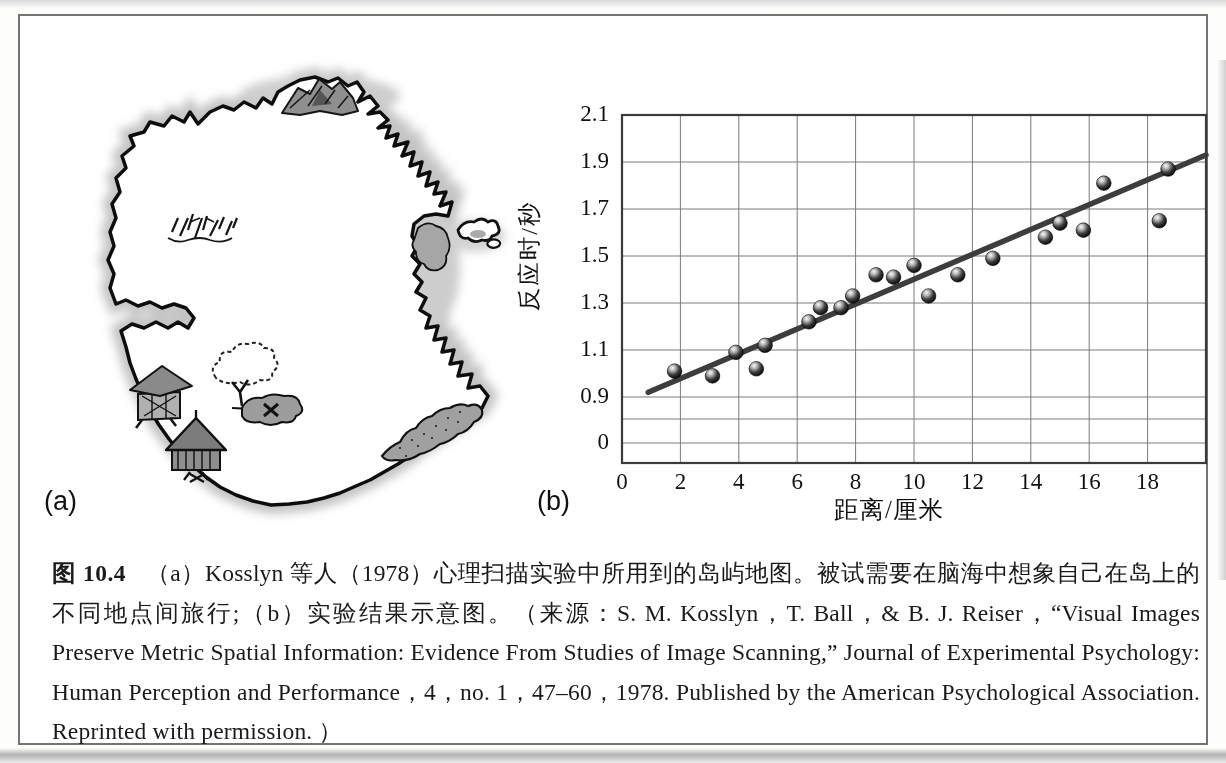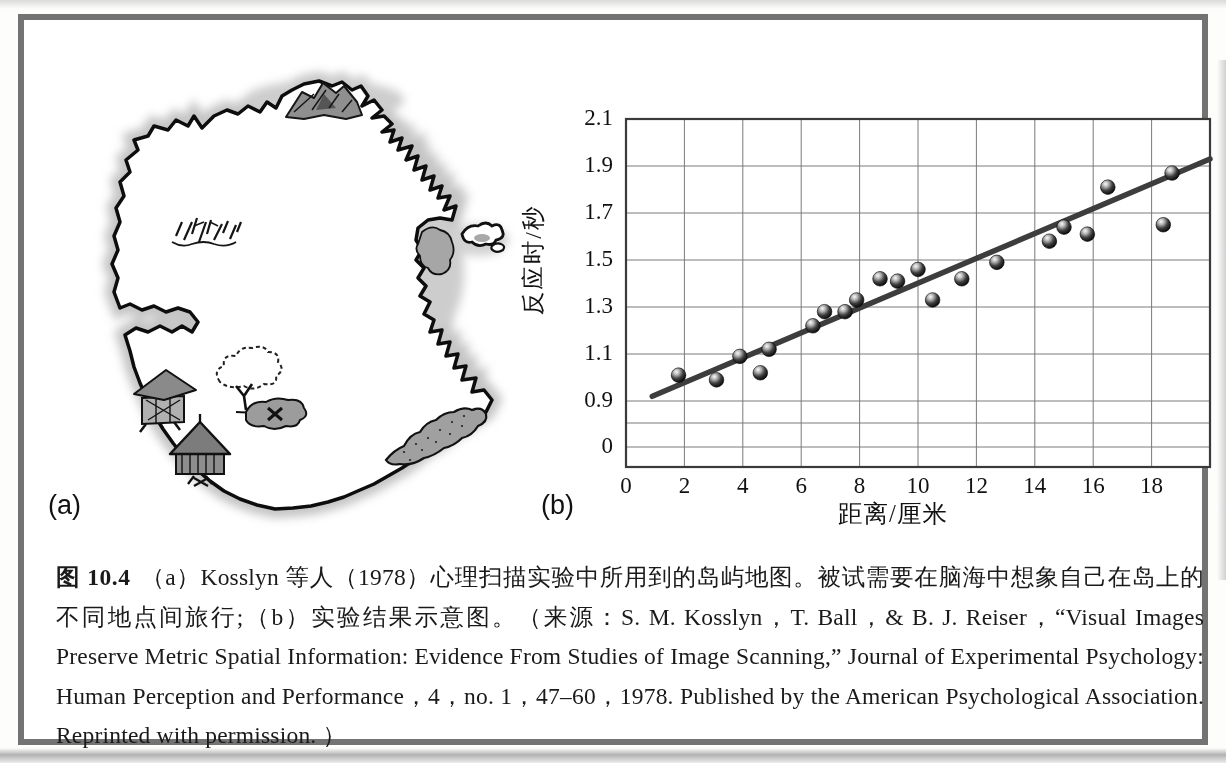--- a/index.html
+++ b/index.html
@@ -1,29 +1,29 @@
 <!DOCTYPE html>
 <html><head>
 <meta charset="utf-8">
 <style>
   html,body{margin:0;padding:0;background:#ffffff;}
   .page{position:relative;width:1226px;height:763px;background:#fdfdfc;overflow:hidden;
         font-family:"Liberation Serif",serif;color:#151515;}
   .figure-frame{position:absolute;left:18px;top:14px;width:1190px;height:731px;
-        border:6px solid #737373;background:#ffffff;box-sizing:border-box;}
+        border:2px solid #737373;background:#ffffff;box-sizing:border-box;}
   .panel-label{position:absolute;font-family:"Liberation Sans",sans-serif;
         font-size:27px;color:#111;}
   #label-a{left:24px;top:470px;}
   #label-b{left:517px;top:470px;}
   #island-svg{position:absolute;left:22px;top:22px;}
   #chart-svg{position:absolute;left:492px;top:58px;}
   .caption{position:absolute;left:32px;top:538px;width:1148px;
         font-size:23.5px;line-height:39.5px;text-align:justify;color:#1a1a1a;
         letter-spacing:0.2px;}
-  .caption .fig-label{font-weight:bold;letter-spacing:0.5px;margin-right:10px;}
+  .caption .fig-label{font-weight:bold;letter-spacing:0.5px;margin-right:20px;}
   .scan-edge{position:absolute;left:0;width:100%;pointer-events:none;}
   .scan-top{top:0;height:9px;background:linear-gradient(to bottom,#bdbdbd,rgba(230,230,230,0));opacity:.55;}
   .scan-bottom{bottom:0;height:15px;background:linear-gradient(to top,#e8e8e8,#9f9f9f 55%,rgba(220,220,220,0));opacity:.8;}
   .scan-right{position:absolute;right:0;top:60px;width:9px;height:520px;
         background:linear-gradient(to left,#b9b9b9,rgba(230,230,230,0));opacity:.65;pointer-events:none;}
   svg text{font-family:"Liberation Serif",serif;fill:#111;}
 </style>
 </head>
 <body>
 

